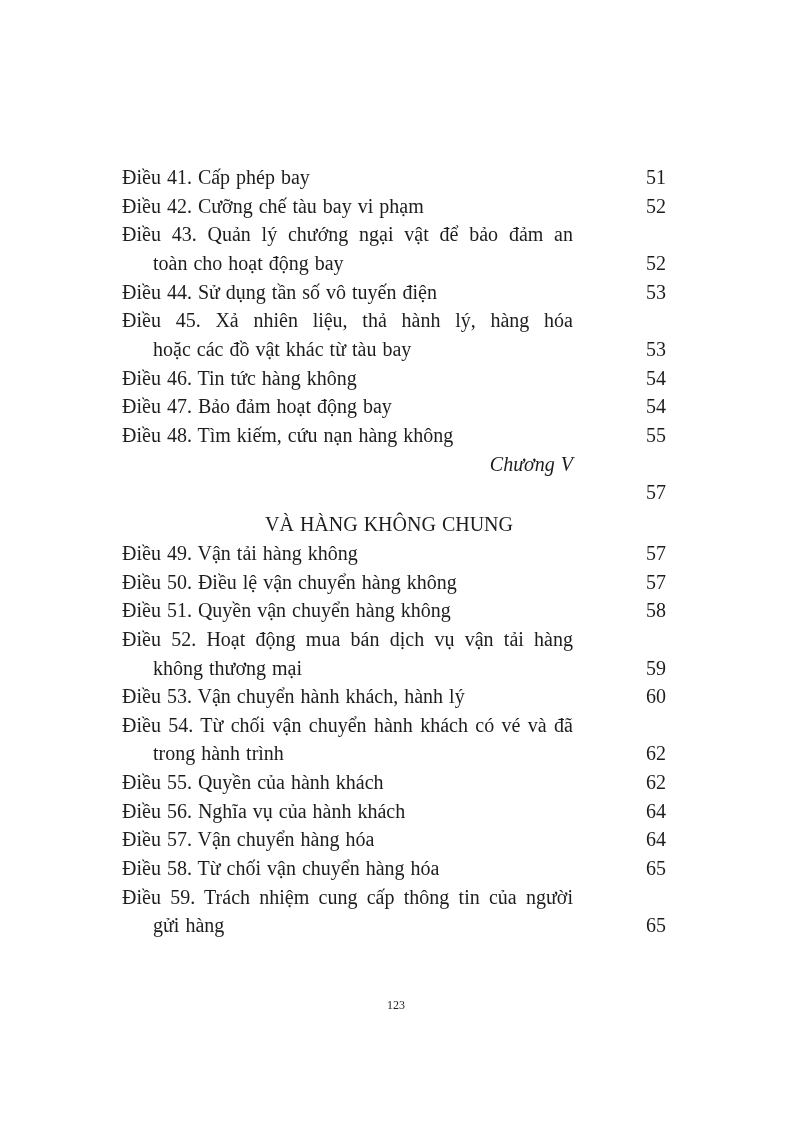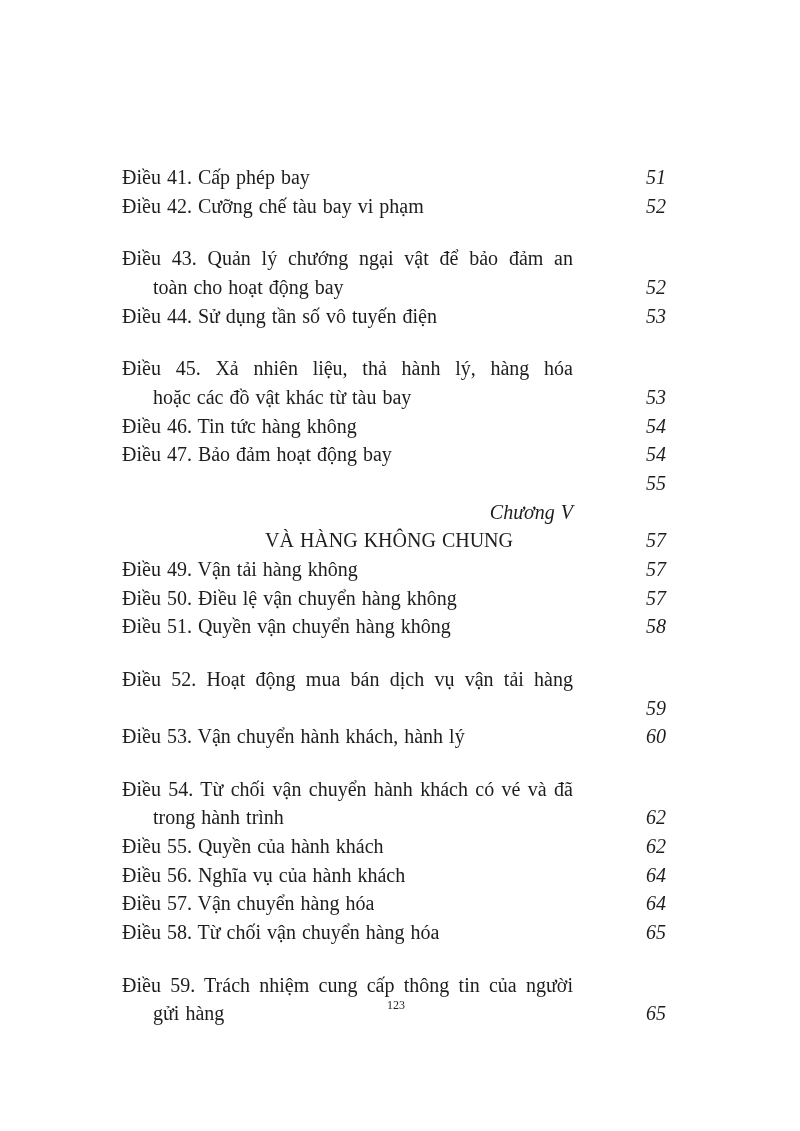--- a/index.html
+++ b/index.html
@@ -25,35 +25,33 @@
   .row .t {
     flex: 0 0 451px;
     width: 451px;
     box-sizing: border-box;
     white-space: nowrap;
     overflow: visible;
   }
   .row .p {
     flex: 1 1 auto;
     text-align: right;
-    font-style: italic;
   }
   
   .t.ind { padding-left: 31px; }
   
   .t.just {
     white-space: normal;
     text-align: justify;
     text-align-last: justify;
-    margin-top: 24px;
   }
   
   .t.ctr { text-align: right; white-space: normal; }
   .t.it { font-style: italic; }
-  .t.ctr-shift { padding-right: 60px; }
+  .t.ctr-shift { padding-right: 60px; margin-top: 32px; }
   .footer {
     position: absolute;
     left: 122px;
     top: 991px;
     width: 548px;
     text-align: center;
     font-size: 12px;
     line-height: 28px;
   }
 </style>
@@ -100,20 +98,21 @@
       <span class="t">Điều 46. Tin tức hàng không</span>
       <span class="p">54</span>
     </div>
 
     <div class="row">
       <span class="t">Điều 47. Bảo đảm hoạt động bay</span>
       <span class="p">54</span>
     </div>
 
     <div class="row">
+      <span class="t">Điều 48. Tìm kiếm, cứu nạn hàng không</span>
       <span class="p">55</span>
     </div>
 
     <div class="row">
       <span class="t ctr it">Chương V</span>
     </div>
 
 
     <div class="row">
       <span class="t ctr ctr-shift">VÀ HÀNG KHÔNG CHUNG</span>
@@ -133,20 +132,21 @@
     <div class="row">
       <span class="t">Điều 51. Quyền vận chuyển hàng không</span>
       <span class="p">58</span>
     </div>
 
     <div class="row">
       <span class="t just">Điều 52. Hoạt động mua bán dịch vụ vận tải hàng</span>
     </div>
 
     <div class="row">
+      <span class="t ind">không thương mại</span>
       <span class="p">59</span>
     </div>
 
     <div class="row">
       <span class="t">Điều 53. Vận chuyển hành khách, hành lý</span>
       <span class="p">60</span>
     </div>
 
     <div class="row">
       <span class="t just">Điều 54. Từ chối vận chuyển hành khách có vé và đã</span>

